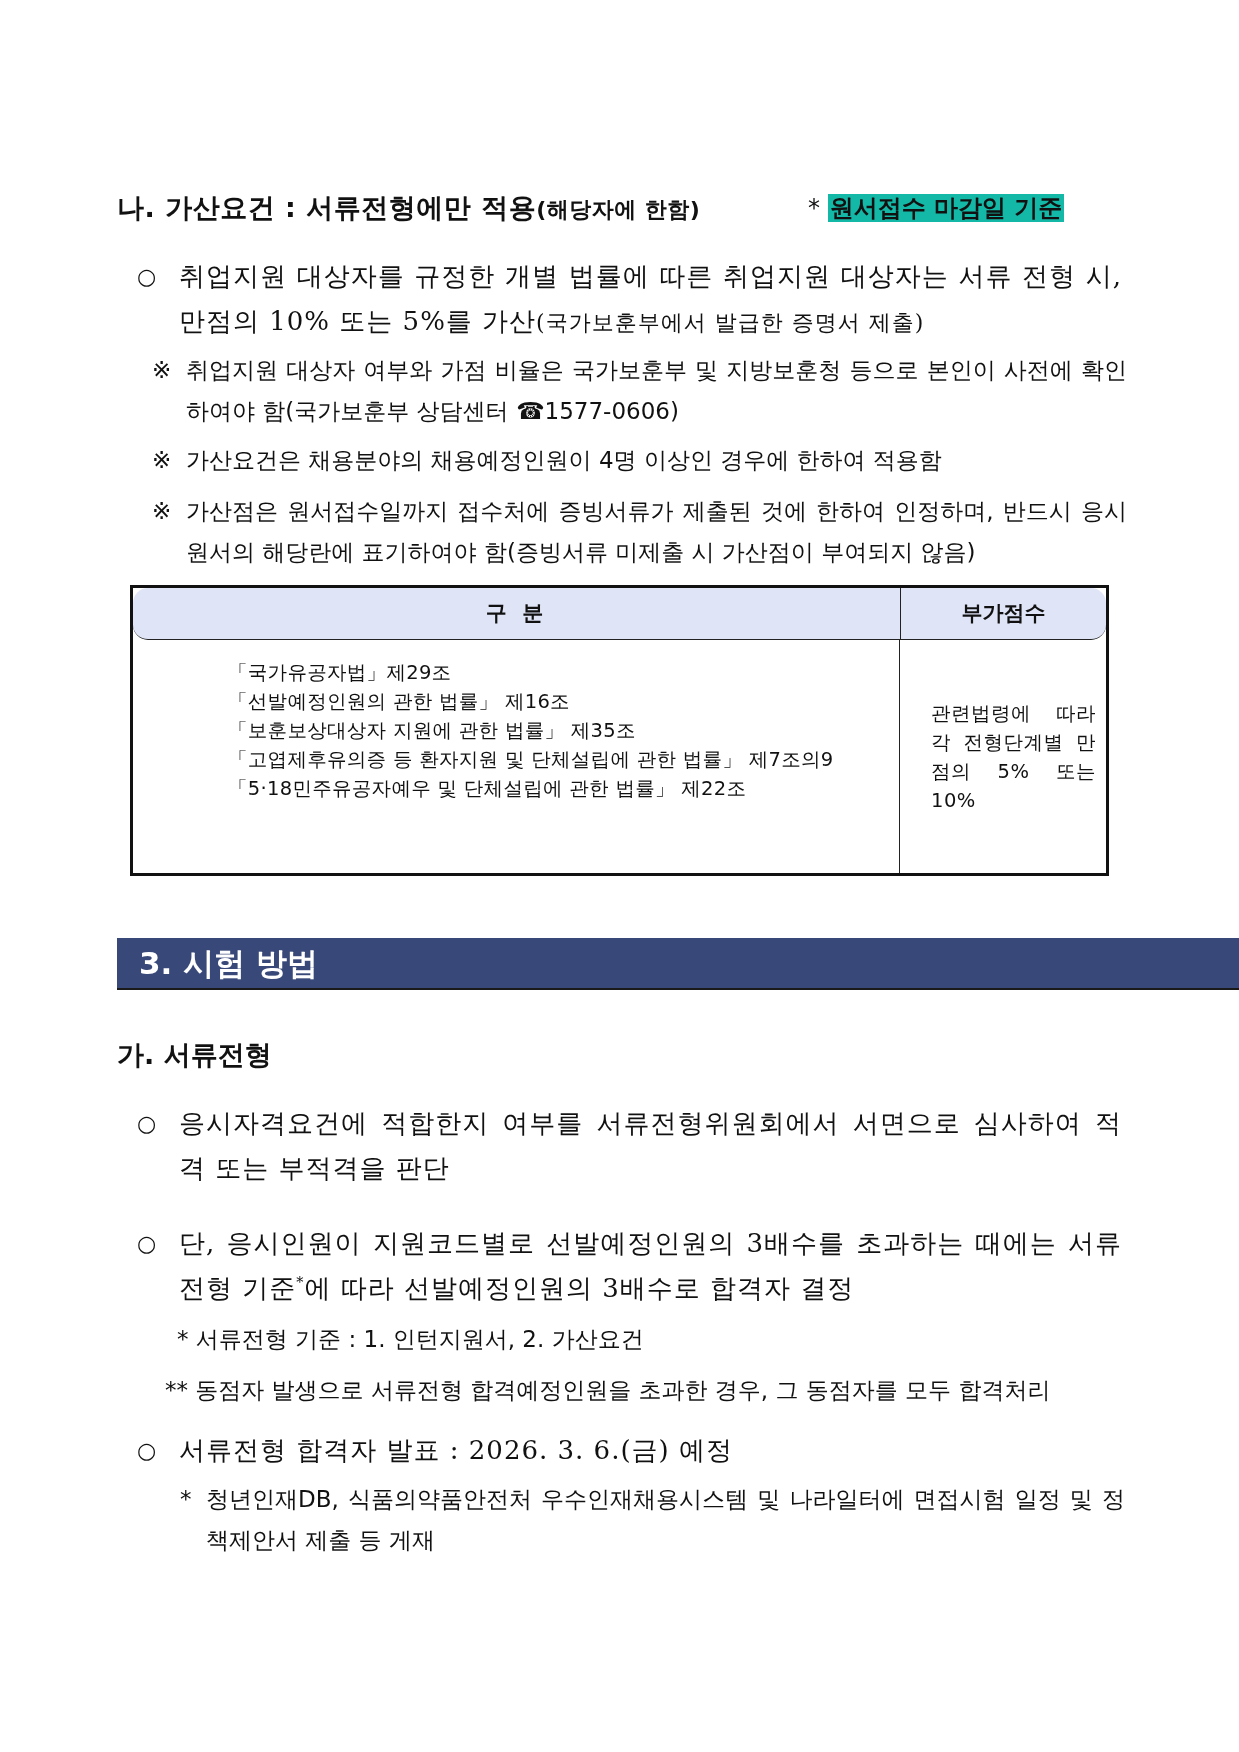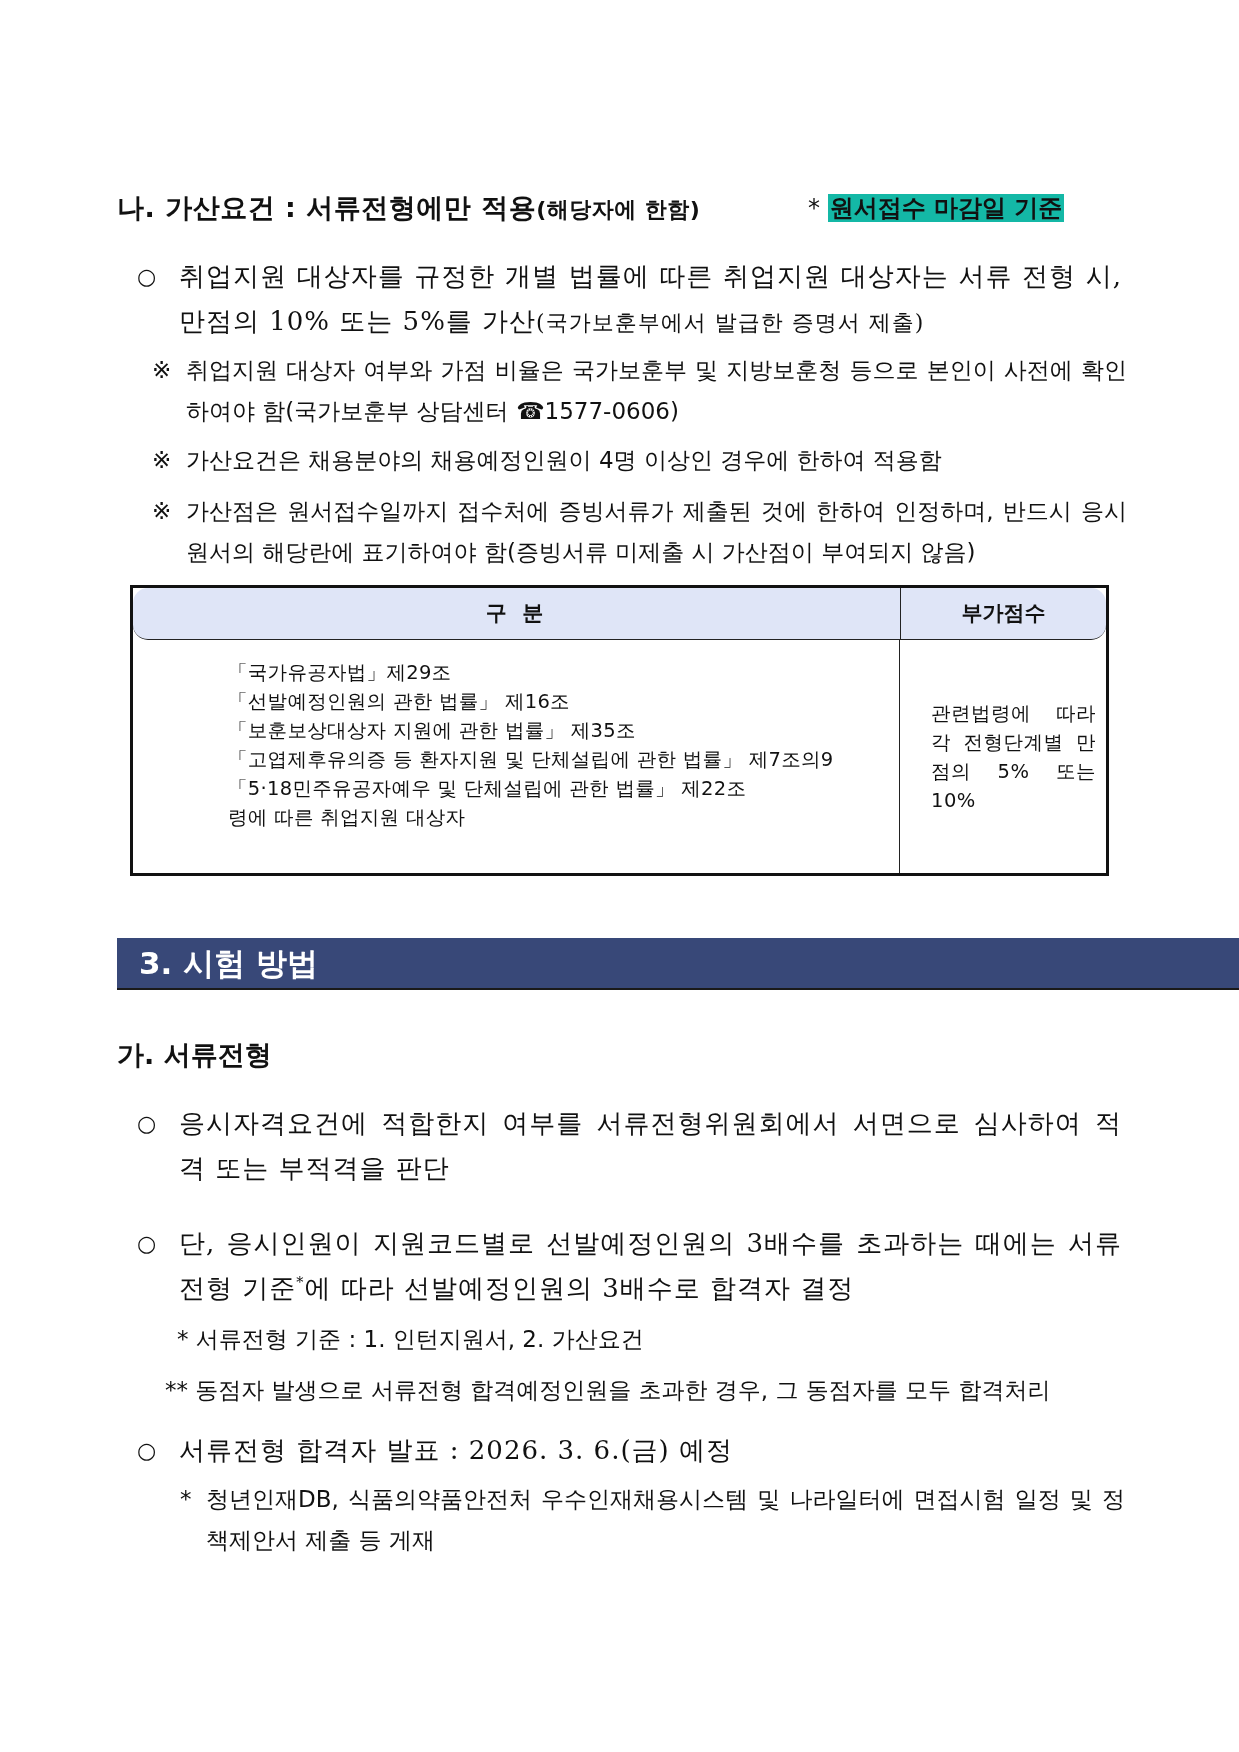--- a/index.html
+++ b/index.html
@@ -147,21 +147,20 @@
     <div class="h1">구 분</div>
     <div class="h2">부가점수</div>
   </div>
   <div class="t-body">
     <div class="c2">
       <div class="line">「국가유공자법」제29조</div>
       <div class="line">「선발예정인원의 관한 법률」 제16조</div>
       <div class="line">「보훈보상대상자 지원에 관한 법률」 제35조</div>
       <div class="line">「고엽제후유의증 등 환자지원 및 단체설립에 관한 법률」 제7조의9</div>
       <div class="line">「5·18민주유공자예우 및 단체설립에 관한 법률」 제22조</div>
-      <div class="line">령에 따른 취업지원 대상자</div>
     </div>
     <div class="c3">
       <div class="txt">관련법령에 따라 각 전형단계별 만점의 5% 또는 10%</div>
     </div>
   </div>
 </div>
 
 <div class="abs section-bar">
   <div class="title">3. 시험 방법</div>
 </div>

